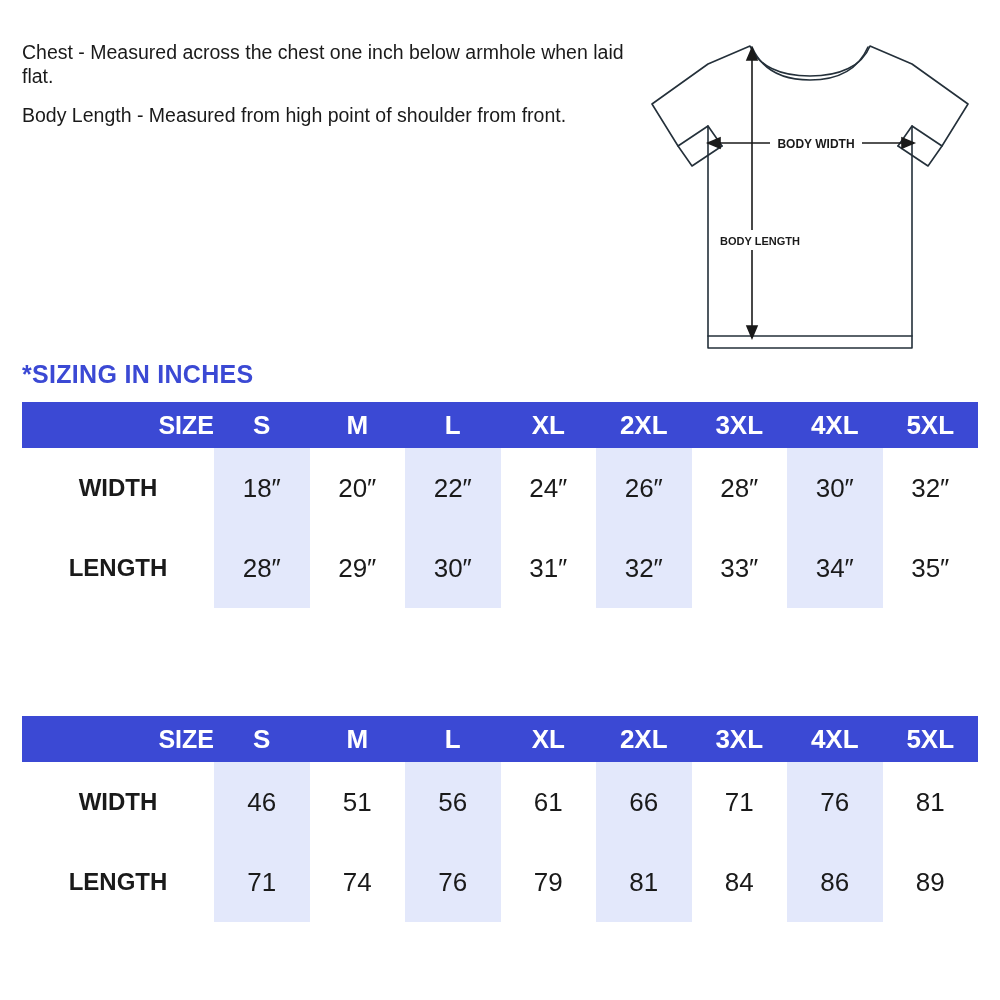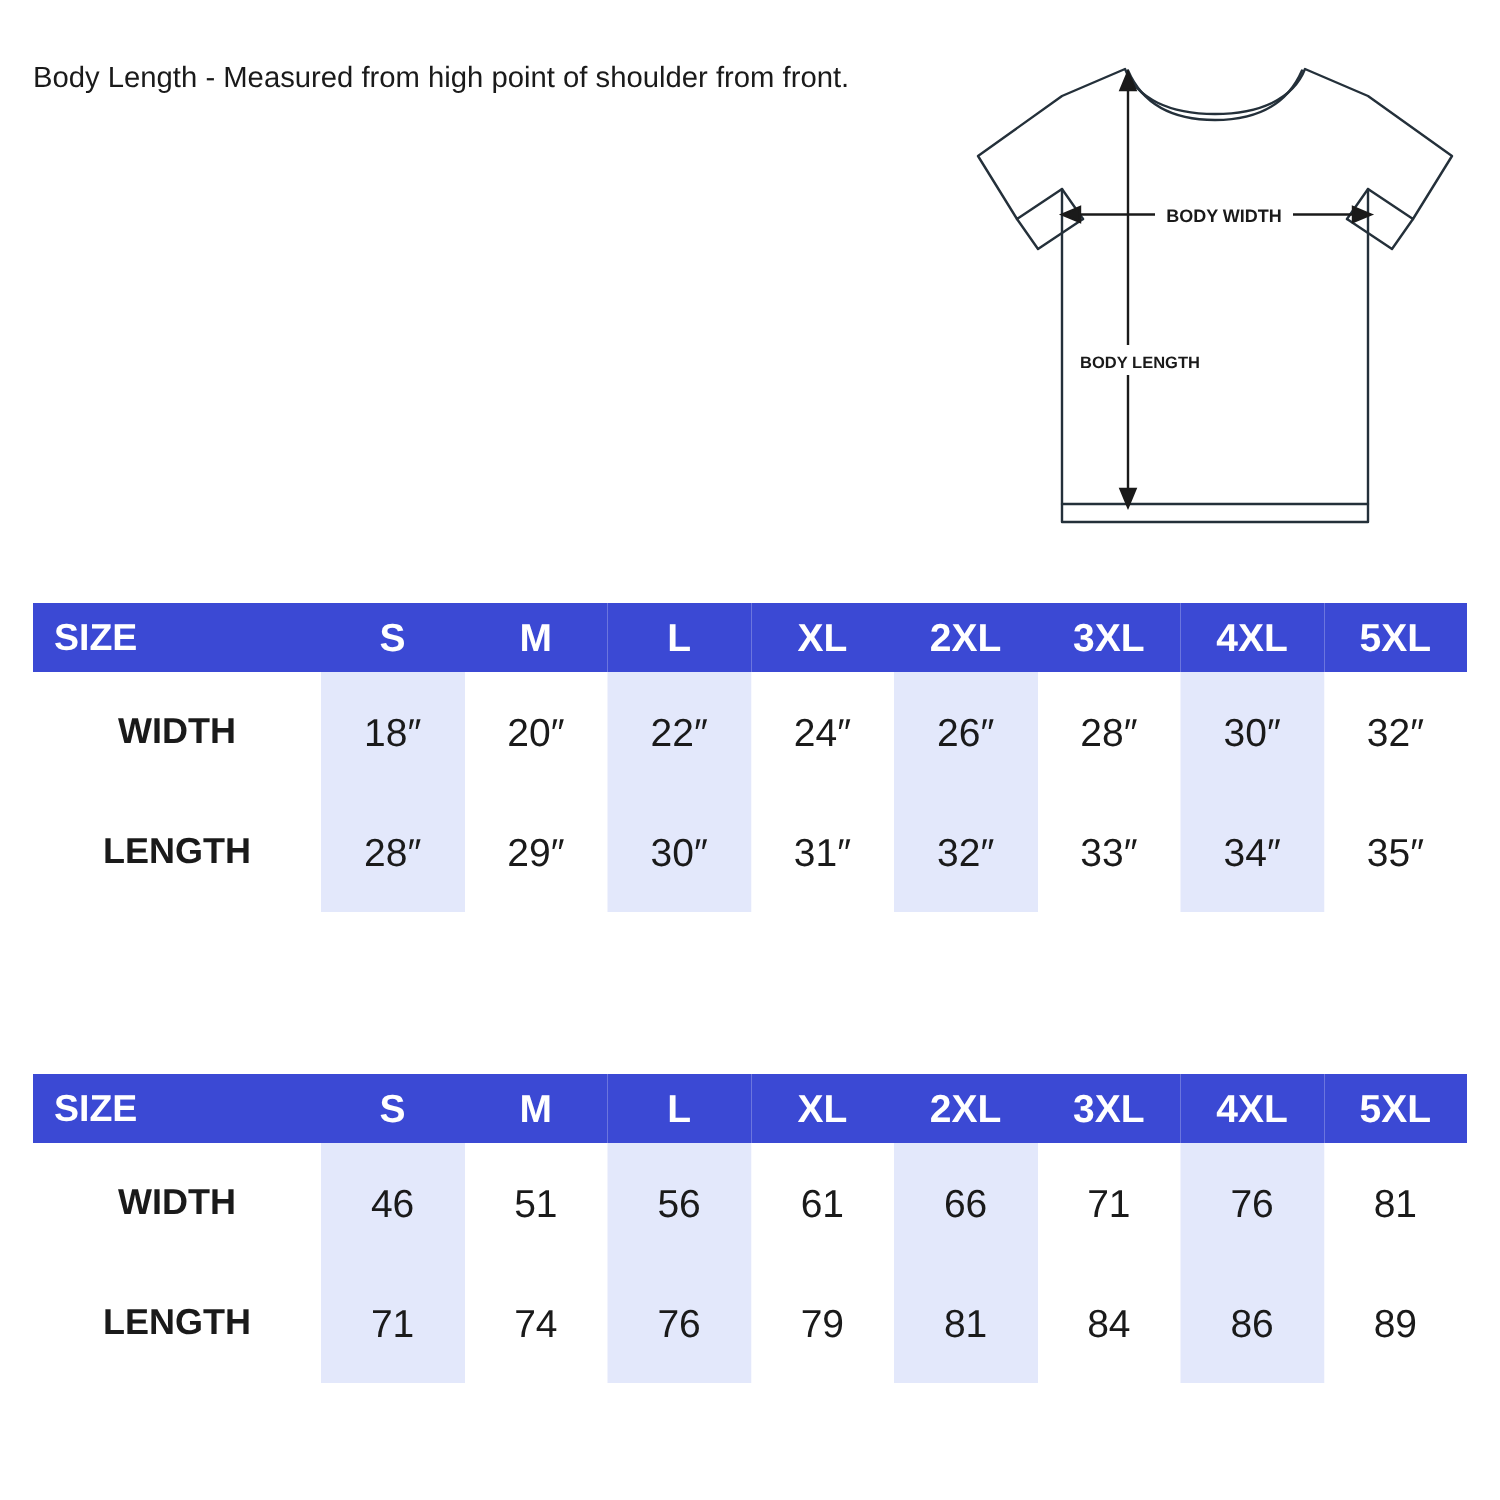--- a/index.html
+++ b/index.html
@@ -74,21 +74,21 @@
     background: #3b49d4;
     color: #ffffff;
     font-size: 26px;
     font-weight: 800;
     height: 46px;
     padding: 0;
     text-align: center;
     vertical-align: middle;
   }
   thead th.size-head {
-    text-align: left;
+    text-align: right;
     padding-left: 14px;
     font-size: 25px;
   }
   tbody td {
     height: 80px;
     font-size: 26px;
     text-align: center;
     vertical-align: middle;
     color: #1a1a1a;
     padding: 0;
@@ -105,20 +105,21 @@
   
   col.c0 { width: 192px; }
   col.cx { width: 95.5px; }
 </style>
 </head>
 <body>
 
 <div class="page">
 
   <div class="header">
+    <p class="note">Chest - Measured across the chest one inch below armhole when laid flat.</p>
     <p class="note">Body Length - Measured from high point of shoulder from front.</p>
   </div>
 
   <div class="shirt">
     <svg width="360" height="370" viewBox="0 0 360 370" xmlns="http://www.w3.org/2000/svg">
       <g fill="none" stroke="#24303a" stroke-width="1.6" stroke-linejoin="round" stroke-linecap="round">
 
         <path d="M120 28 L78 46 L22 86 L48 128 L78 108 L78 330 L282 330 L282 108 L312 128 L338 86 L282 46 L240 28
                  C232 48 210 58 180 58 C150 58 128 48 120 28 Z"></path>
 
@@ -144,20 +145,21 @@
       <g stroke="#1a1a1a" stroke-width="1.6" fill="#1a1a1a">
         <line x1="122" y1="38" x2="122" y2="312"></line>
         <polygon points="122,30 117,42 127,42"></polygon>
         <polygon points="122,320 117,308 127,308"></polygon>
       </g>
       <rect x="80" y="212" width="100" height="20" fill="#ffffff"></rect>
       <text x="130" y="227" text-anchor="middle" font-family="Liberation Sans, sans-serif" font-size="11" font-weight="700" fill="#1a1a1a">BODY LENGTH</text>
     </svg>
   </div>
 
+  <div class="section-label" id="inches-label">*SIZING IN INCHES</div>
 
   <div class="table-wrap" id="inches-table">
     <table>
       <colgroup>
         <col class="c0">
           <col class="cx">
           <col class="cx">
           <col class="cx">
           <col class="cx">
         <col class="cx">

